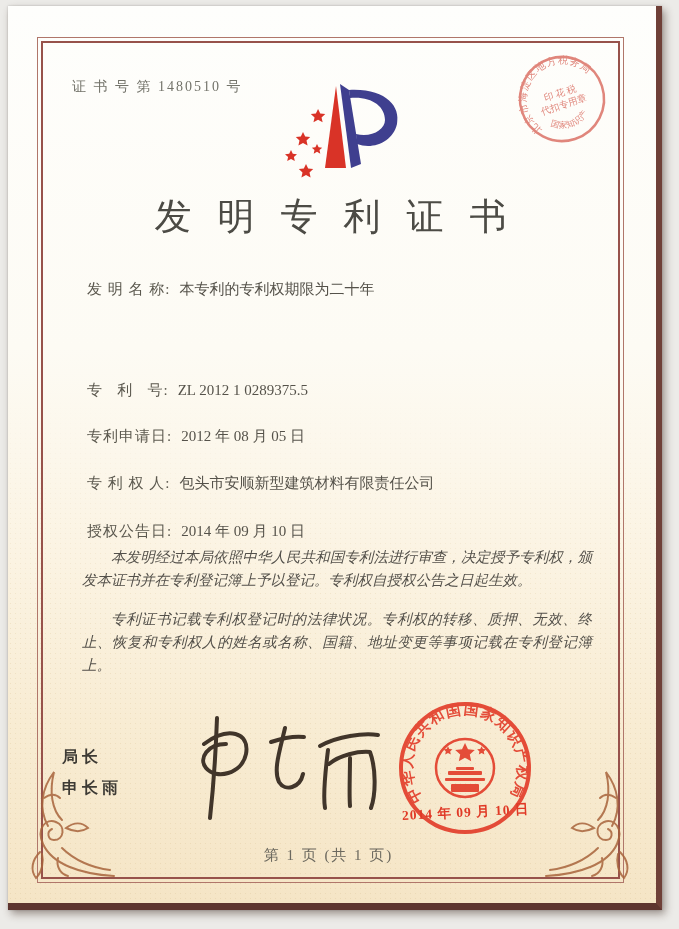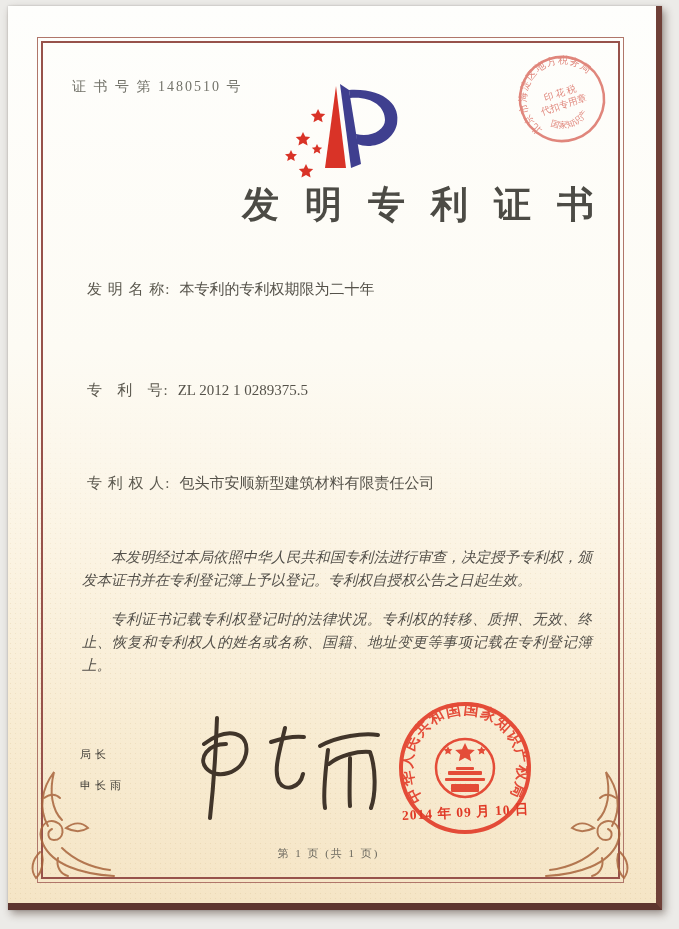--- a/index.html
+++ b/index.html
@@ -24,36 +24,36 @@
             mask-image:linear-gradient(180deg,transparent 0%,transparent 42%,rgba(0,0,0,.75) 68%,#000 100%);
   }
   .frame-outer{position:absolute;left:29px;top:31px;right:32px;bottom:20px;border:1px solid #b0766a;}
   .frame-inner{position:absolute;left:33px;top:35px;right:36px;bottom:24px;border:2px solid #97524b;}
 
   .cert-no{
     position:absolute;left:64px;top:72px;
     font-size:14px;color:#73736a;letter-spacing:2px;white-space:pre;
   }
   .title{
-    position:absolute;left:33px;right:36px;top:174px;text-align:right;
-    font-size:37px;color:#4c4b45;letter-spacing:26px;text-indent:26px;font-weight:700;
+    position:absolute;left:33px;right:36px;top:186px;text-align:center;
+    font-size:37px;color:#4c4b45;letter-spacing:26px;text-indent:26px;font-weight:400;
   }
   .field{position:absolute;left:64px;font-size:15px;color:#565349;white-space:pre;}
   .field .lab{letter-spacing:1px;color:#5b584e;}
   .field .val{margin-left:9px;color:#55524a;}
   .paras{
     position:absolute;left:58px;right:48px;top:524px;
     font-size:14.5px;line-height:23px;color:#53504a;
     font-style:italic;text-align:justify;
   }
   .paras p{margin:16px;text-indent:2em;}
-  .signer{position:absolute;left:72px;font-size:11px;color:#3e3b35;letter-spacing:4px;font-weight:normal;}
+  .signer{position:absolute;left:54px;font-size:16px;color:#3e3b35;letter-spacing:4px;font-weight:bold;}
   .footer{
     position:absolute;left:29px;right:36px;top:840px;text-align:center;
-    font-size:11px;color:#6b685e;letter-spacing:2px;white-space:pre;
+    font-size:15px;color:#6b685e;letter-spacing:2px;white-space:pre;
   }
   svg{position:absolute;overflow:visible;}
   .sig-svg{left:160px;top:700px;}
   .logo-svg{left:265px;top:74px;}
   .seal-svg{left:372px;top:677px;opacity:.9;}
   .stamp-svg{left:504px;top:43px;opacity:.8;transform:rotate(-18deg);}
   .corner-svg{bottom:20px;}
   .corner-left{left:14px;}
   .corner-right{right:18px;transform:scaleX(-1);}
   .seal-date{
@@ -88,22 +88,28 @@
   </svg>
 
   <div class="title">发明专利证书</div>
 
   <div class="field" style="top:257px">
     <span class="lab">发 明 名 称:</span><span class="val">本专利的专利权期限为二十年</span>
   </div>
   <div class="field" style="top:358px">
     <span class="lab">专   利   号:</span><span class="val">ZL 2012 1 0289375.5</span>
   </div>
+  <div class="field" style="top:404px">
+    <span class="lab">专利申请日:</span><span class="val">2012 年 08 月 05 日</span>
+  </div>
   <div class="field" style="top:451px">
     <span class="lab">专 利 权 人:</span><span class="val">包头市安顺新型建筑材料有限责任公司</span>
+  </div>
+  <div class="field" style="top:499px">
+    <span class="lab">授权公告日:</span><span class="val">2014 年 09 月 10 日</span>
   </div>
 
   <div class="paras">
     <p>本发明经过本局依照中华人民共和国专利法进行审查，决定授予专利权，颁发本证书并在专利登记簿上予以登记。专利权自授权公告之日起生效。</p>
     <p>专利证书记载专利权登记时的法律状况。专利权的转移、质押、无效、终止、恢复和专利权人的姓名或名称、国籍、地址变更等事项记载在专利登记簿上。</p>
   </div>
 
   <div class="signer" style="top:741px">局长</div>
   <div class="signer" style="top:772px">申长雨</div>
 

